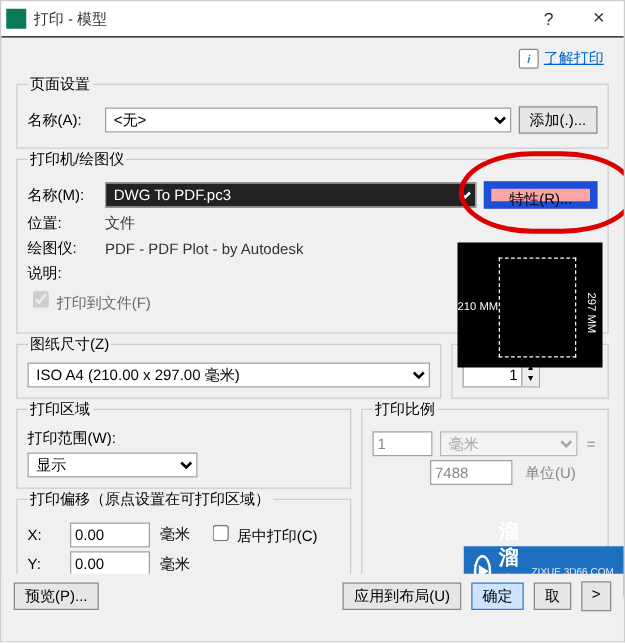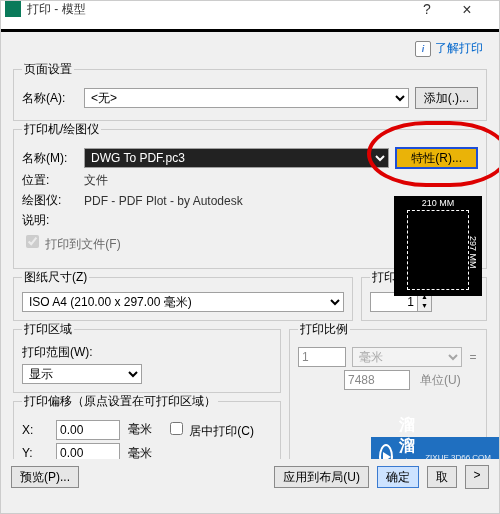--- a/index.html
+++ b/index.html
@@ -1,39 +1,39 @@
 <!DOCTYPE html>
 <html><head>
 <meta charset="utf-8">
 <style>
   html,body{margin:0;padding:0;font-family:"Microsoft YaHei","SimSun",Arial,sans-serif;font-size:12px;color:#000;background:#fff}
   .window{width:500px;height:514px;border:1px solid #ccc;box-sizing:border-box;background:#f0f0f0;position:relative;overflow:hidden}
-  .titlebar{height:28px;display:flex;align-items:flex-start;padding:0 12px 0 4px;background:#fff;border-bottom:3px solid #000000}
+  .titlebar{height:28px;display:flex;align-items:center;padding:0 0 0 4px;background:#fff;border-bottom:1px solid #000000}
   .title-icon{width:16px;height:16px;background:#0a7a5a;margin-right:6px;display:inline-block}
   .title-text{flex:1;font-size:12px;color:#333}
   .title-help{width:40px;text-align:center;font-size:14px;color:#333}
   .title-close{width:40px;text-align:center;font-size:16px;color:#333}
   .body{padding:6px 12px 0 12px}
   .help-row{display:flex;justify-content:flex-end;align-items:center;gap:4px;padding:2px 4px 4px 0}
-  .help-link{color:#0066cc;cursor:pointer}
+  .help-link{color:#0066cc;text-decoration:underline;cursor:pointer}
   .info-icon{width:14px;height:14px;border:1px solid #888;border-radius:2px;display:inline-flex;align-items:center;justify-content:center;font-size:9px;color:#3a7ad0;font-style:italic;font-weight:bold;background:#fff}
   fieldset{border:1px solid #ccc;margin:0 0 0 0;padding:6px 8px 8px 8px;min-width:0}
   legend{padding:0 2px;font-size:12px}
   .row{display:flex;align-items:center;gap:6px;margin:3px 0}
   .lbl{width:56px}
   .lbl-sm{width:28px}
   select.combo{flex:1;height:20px;border:1px solid #a0a0a0;background:#fff;font-size:12px;padding:0 2px}
   select.combo.dark{background:#222;color:#fff}
   .btn{height:22px;border:1px solid #8a8a8a;background:#e6e6e6;font-size:12px;padding:0 8px;cursor:pointer}
-  .btn.primary{background:#eab308;border:2px solid #1d4ed8;padding:0 14px}
+  .btn.primary{background:#fca5a5;border:6px solid #1d4ed8;padding:0 14px}
   .btn.highlight-ok{border:1px solid #3a7ad0;background:#cde3ff}
   .static{color:#333}
   .dim{color:#6a6a6a}
   .after-printer{position:relative}
-  .preview-box{position:absolute;right:4px;top:58px;width:88px;height:100px;background:#000;color:#fff;font-size:9px;display:flex;flex-direction:column;align-items:center;justify-content:flex-start;padding-top:2px;box-sizing:border-box}
+  .preview-box{position:absolute;right:4px;top:58px;width:116px;height:100px;background:#000;color:#fff;font-size:9px;display:flex;flex-direction:row;align-items:center;justify-content:flex-start;padding-top:2px;box-sizing:border-box}
   .preview-box .paper{margin-top:2px;width:62px;height:80px;border:1px dashed #fff;box-sizing:border-box}
   .preview-box .side{position:absolute;right:4px;top:40px;writing-mode:vertical-rl;font-size:9px}
   .two-col{display:flex;gap:8px}
   .col-left{flex:1;min-width:0}
   .col-right{width:180px}
   input[type=text].num{width:56px;height:18px;border:1px solid #a0a0a0;padding:0 3px;font-size:12px;background:#fff}
   input[type=text].wide{width:58px}
   .unit{margin-left:2px}
   .spin{width:44px;height:18px;border:1px solid #a0a0a0;display:inline-flex;align-items:center;background:#fff}
   .spin span{flex:1;text-align:right;padding-right:3px}
@@ -133,21 +133,21 @@
             </div>
         </div>
       </fieldset>
     </div>
 
     <div class="two-col">
       <div class="col-left">
         <fieldset>
           <legend>打印区域</legend>
           <div style="margin-bottom:3px">打印范围(W):</div>
-          <select class="combo" style="width:120px">
+          <select class="combo" style="width:136px">
             <option>显示</option>
           </select>
         </fieldset>
 
         <fieldset>
           <legend>打印偏移（原点设置在可打印区域）</legend>
           <div class="row">
             <span class="lbl-sm">X:</span>
             <input type="text" class="num" value="0.00" style="">
             <span class="unit">毫米</span>

